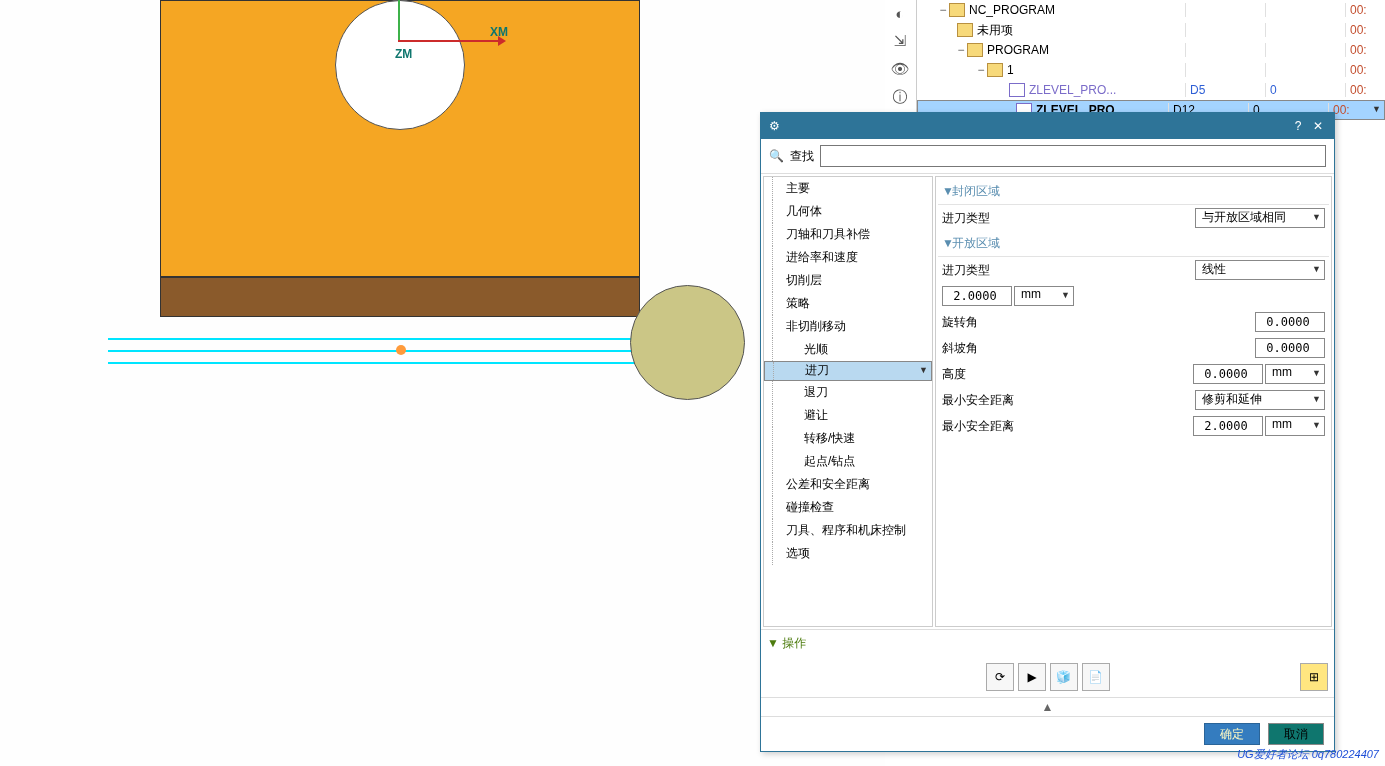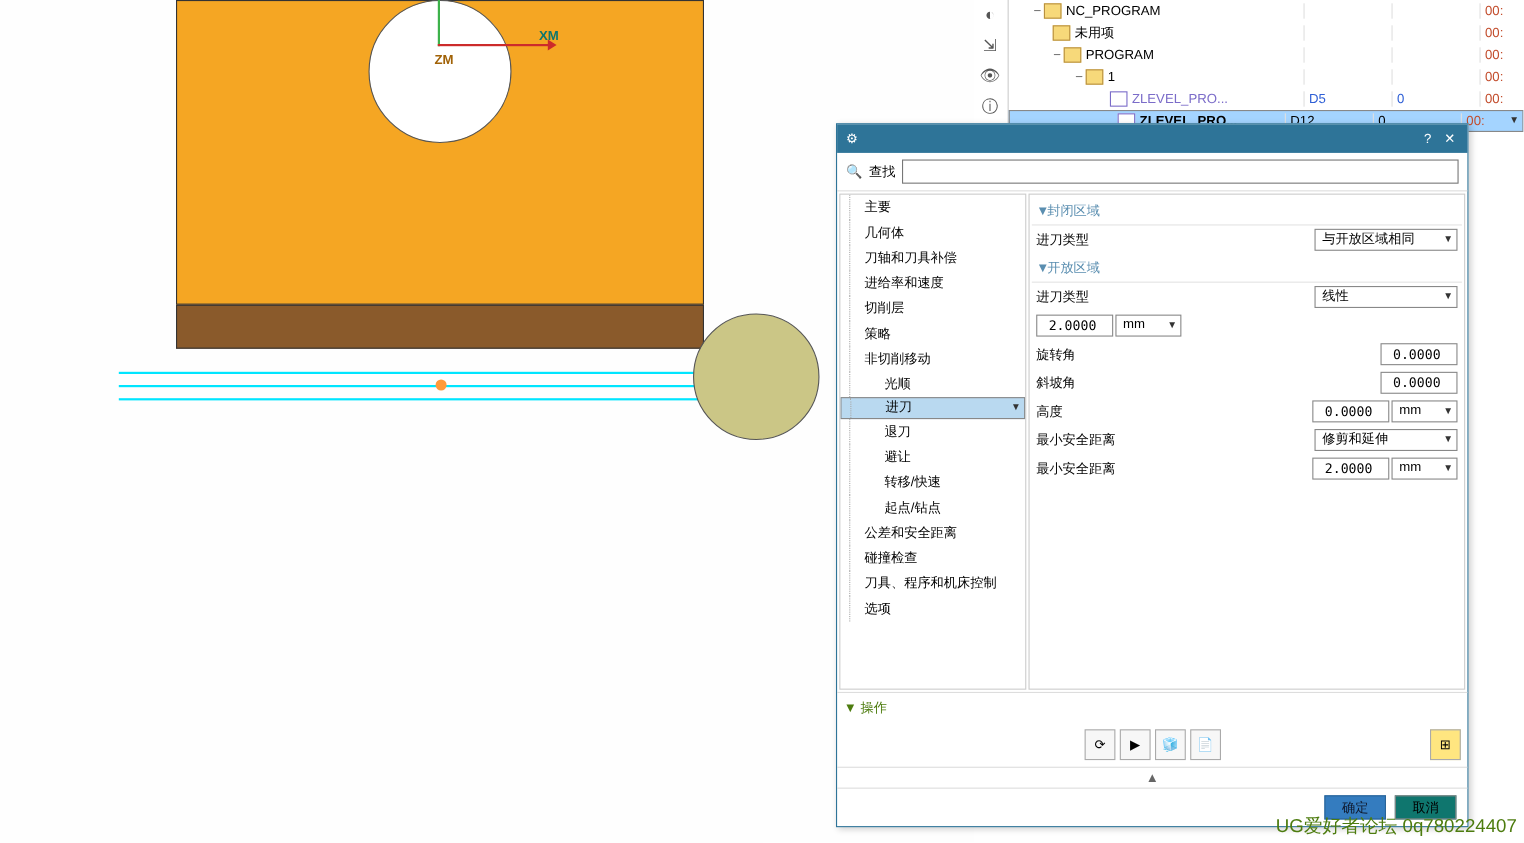--- a/index.html
+++ b/index.html
@@ -8,21 +8,21 @@
 
 .canvas { position: absolute; left: 0; top: 0; width: 885px; height: 766px; background: #fefefe; }
 .shape-orange { position: absolute; left: 160px; top: 0; width: 480px; height: 277px; background: #f5a623; border: 1px solid #333; }
 .shape-brown { position: absolute; left: 160px; top: 277px; width: 480px; height: 40px; background: #8a5a2b; border: 1px solid #333; }
 .shape-circle { position: absolute; left: 335px; top: 0px; width: 130px; height: 130px; background: #fff; border: 1px solid #555; border-radius: 50%; }
 .shape-olive { position: absolute; left: 630px; top: 285; width: 115px; height: 115px; background: #cbc686; border: 1px solid #555; border-radius: 50%; }
 .axis-x { position: absolute; left: 398px; top: 40px; width: 105px; height: 2px; background: #cc2b2b; }
 .axis-x::after { content:""; position:absolute; right:-8px; top:-4px; border:5px solid transparent; border-left:8px solid #cc2b2b; }
 .axis-y { position: absolute; left: 398px; top: 0px; width: 2px; height: 42px; background: #3db24a; }
 .axis-xm { position:absolute; left:490px; top:25px; color:#0f766e; font-weight:bold; }
-.axis-zm { position:absolute; left:395px; top:47px; color:#a16207; font-weight:bold; }
+.axis-zm { position:absolute; left:395px; top:47px; color:#0f766e; font-weight:bold; }
 .hline-cyan { position:absolute; height:2px; background:#00e5ff; }
 .hline-mark { position:absolute; width:10px; height:10px; background:#ff9b3b; border-radius:50%; left:396px; top:345px; }
 
 .iconbar { position:absolute; left:884px; top:0; width:32px; height:110px; display:flex; flex-direction:column; align-items:center; gap:6px; padding-top:2px; }
 .iconbar div { width:22px; height:22px; display:flex; align-items:center; justify-content:center; color:#555; font-size:15px; }
 
 
 .tree { position:absolute; left:916px; top:0; right:0; height:112px; background:#fff; border-left:1px solid #ccc; font-size:12px; }
 .tree-row { display:flex; align-items:center; height:20px; white-space:nowrap; }
 .tree-row.sel { background:#a4d4ff; }
@@ -66,23 +66,23 @@
 .ops-hd { color:#4d7c0f; padding:5px 6px; border-top:1px solid #ddd; cursor:pointer; }
 .ops-body { padding:6px; display:flex; gap:4px; }
 .op-btn { width:28px; height:28px; border:1px solid #aaa; background:#f7f7f7; display:flex; align-items:center; justify-content:center; }
 .op-spacer { flex:1; }
 .op-btn.hl { background:#ffe680; }
 
 .caret-up { text-align:center; color:#666; padding:2px; border-top:1px solid #ddd; cursor:pointer; }
 
 .dlg-foot { display:flex; justify-content:flex-end; gap:8px; padding:6px 10px; border-top:1px solid #ddd; }
 .btn { min-width:56px; height:22px; border:1px solid #888; background:#0f766e; cursor:pointer; }
-.btn.primary { background:#347cbf; color:#0f172a; border-color:#2a6498; }
-
-.watermark { position:absolute; right:6px; bottom:4px; color:#4d7c0f; font-size:17px; pointer-events:none; }
+.btn.primary { background:#347cbf; color:#fef9c3; border-color:#2a6498; }
+
+.watermark { position:absolute; right:6px; bottom:4px; color:#1d4ed8; font-size:11px; font-style:italic; pointer-events:none; }
 </style>
 </head>
 <body>
 
 <div class="canvas">
   <div class="shape-orange"></div>
   <div class="shape-brown"></div>
   <div class="shape-circle"></div>
   <div class="axis-y"></div>
   <div class="axis-x"></div>

